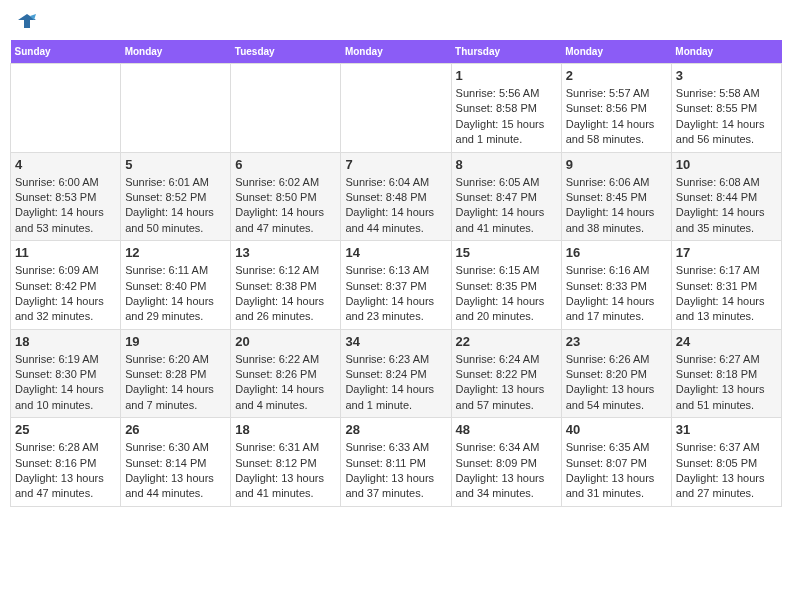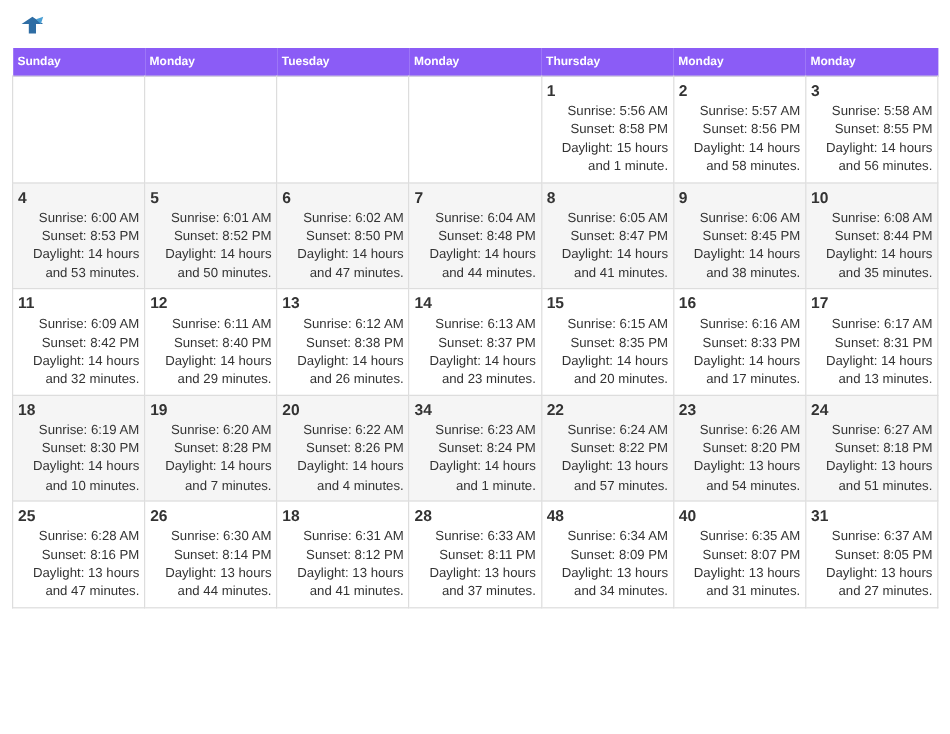--- a/index.html
+++ b/index.html
@@ -65,21 +65,20 @@
     }
     .day-number {
       font-weight: bold;
       font-size: 13px;
       margin-bottom: 3px;
       color: #333;
     }
     .day-info {
       color: #333;
       line-height: 1.4;
-      text-align: right;
     }
     td.empty {
       background: #fff;
     }
   </style>
 </head>
 <body>
 
 <div class="header-area">
   <div class="logo">

